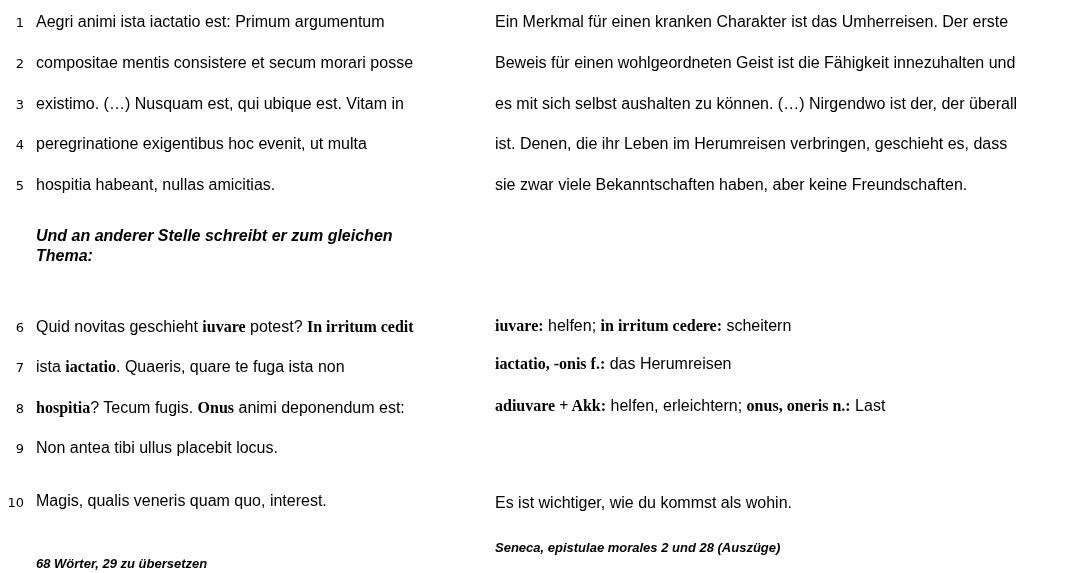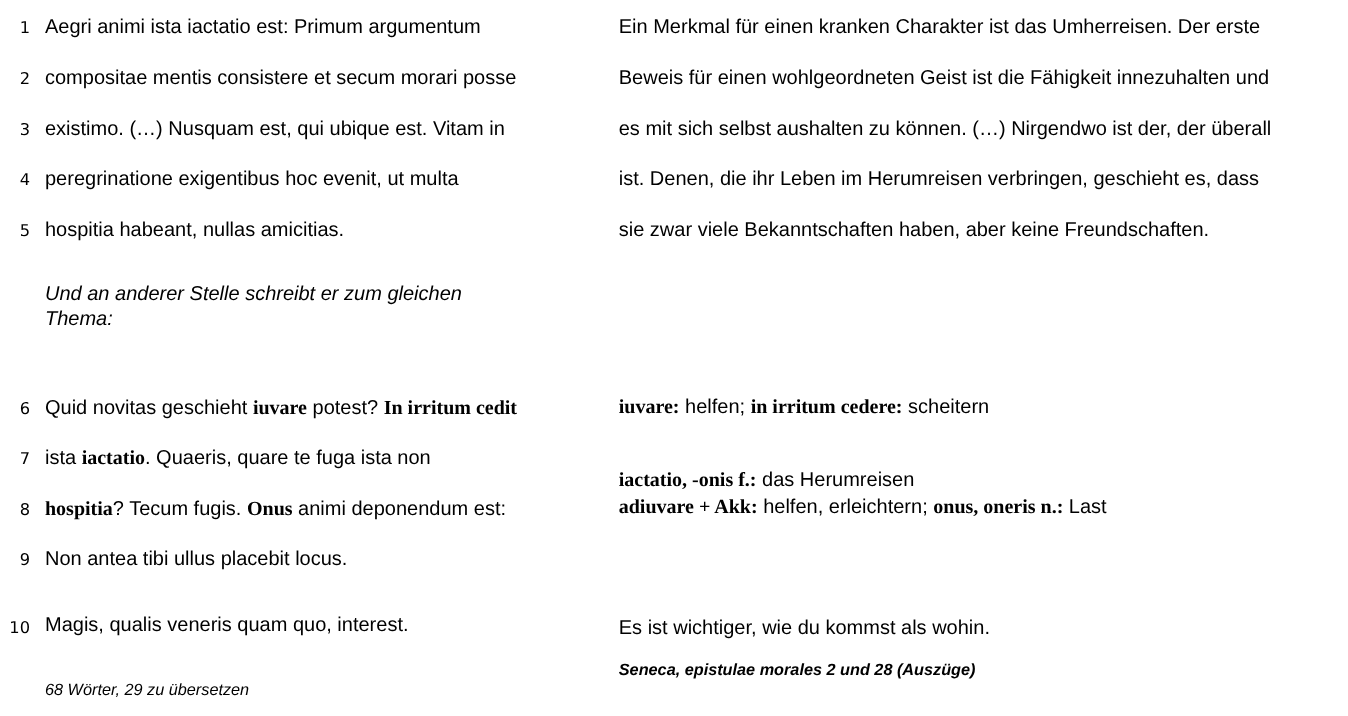--- a/index.html
+++ b/index.html
@@ -2,23 +2,23 @@
 <html><head>
 <meta charset="utf-8">
 <style>
   html, body { margin:0; padding:0; background:#ffffff; }
   body { width:1078px; height:573px; position:relative; overflow:hidden;
          font-family:"Liberation Sans", sans-serif; color:#000; }
   .ln { position:absolute; left:0; width:24px; text-align:right;
         font-size:13px; font-family:"DejaVu Sans", sans-serif; color:#000; }
   .lt { position:absolute; left:36px; font-size:16px; white-space:nowrap; }
   .rt { position:absolute; left:495px; font-size:16px; white-space:nowrap; }
-  .it { font-style:italic; }
+  .it { font-style:italic;font-weight:bold; }
   b { font-weight:bold;font-family:Liberation Serif, serif; }
-  .small { font-size:13px; }
+  .small { font-size:13px;margin-top:12px; }
 </style>
 </head>
 <body>
 
 <div>
   <span class="ln" style="top:15px">1</span>
   <span class="lt" style="top:13px">Aegri animi ista iactatio est: Primum argumentum</span>
   <span class="ln" style="top:56px">2</span>
   <span class="lt" style="top:54px">compositae mentis consistere et secum morari posse</span>
   <span class="ln" style="top:97px">3</span>
@@ -54,19 +54,19 @@
 
   <span class="ln" style="top:441px">9</span>
   <span class="lt" style="top:439px">Non antea tibi ullus placebit locus.</span>
 
   <span class="ln" style="top:495px">10</span>
   <span class="lt" style="top:492px">Magis, qualis veneris quam quo, interest.</span>
 </div>
 
 <div>
   <span class="rt" style="top:317px"><b>iuvare:</b><span> helfen; </span><b>in irritum cedere:</b><span> scheitern</span></span>
-  <span class="rt" style="top:376px"><b>iactatio, -onis f.:</b><span> das Herumreisen</span></span>
+  <span class="rt" style="top:355px"><b>iactatio, -onis f.:</b><span> das Herumreisen</span></span>
   <span class="rt" style="top:397px"><b>adiuvare + Akk:</b><span> helfen, erleichtern;  </span><b>onus, oneris n.:</b><span> Last</span></span>
 </div>
 
 <span class="rt" style="top:494px">Es ist wichtiger, wie du kommst als wohin.</span>
 <span class="rt it small" style="top:528px; font-weight:bold;">Seneca, epistulae morales 2 und 28 (Auszüge)</span>
 <span class="lt it small" style="top:544px">68 Wörter, 29 zu übersetzen</span>
 
 </body></html>

